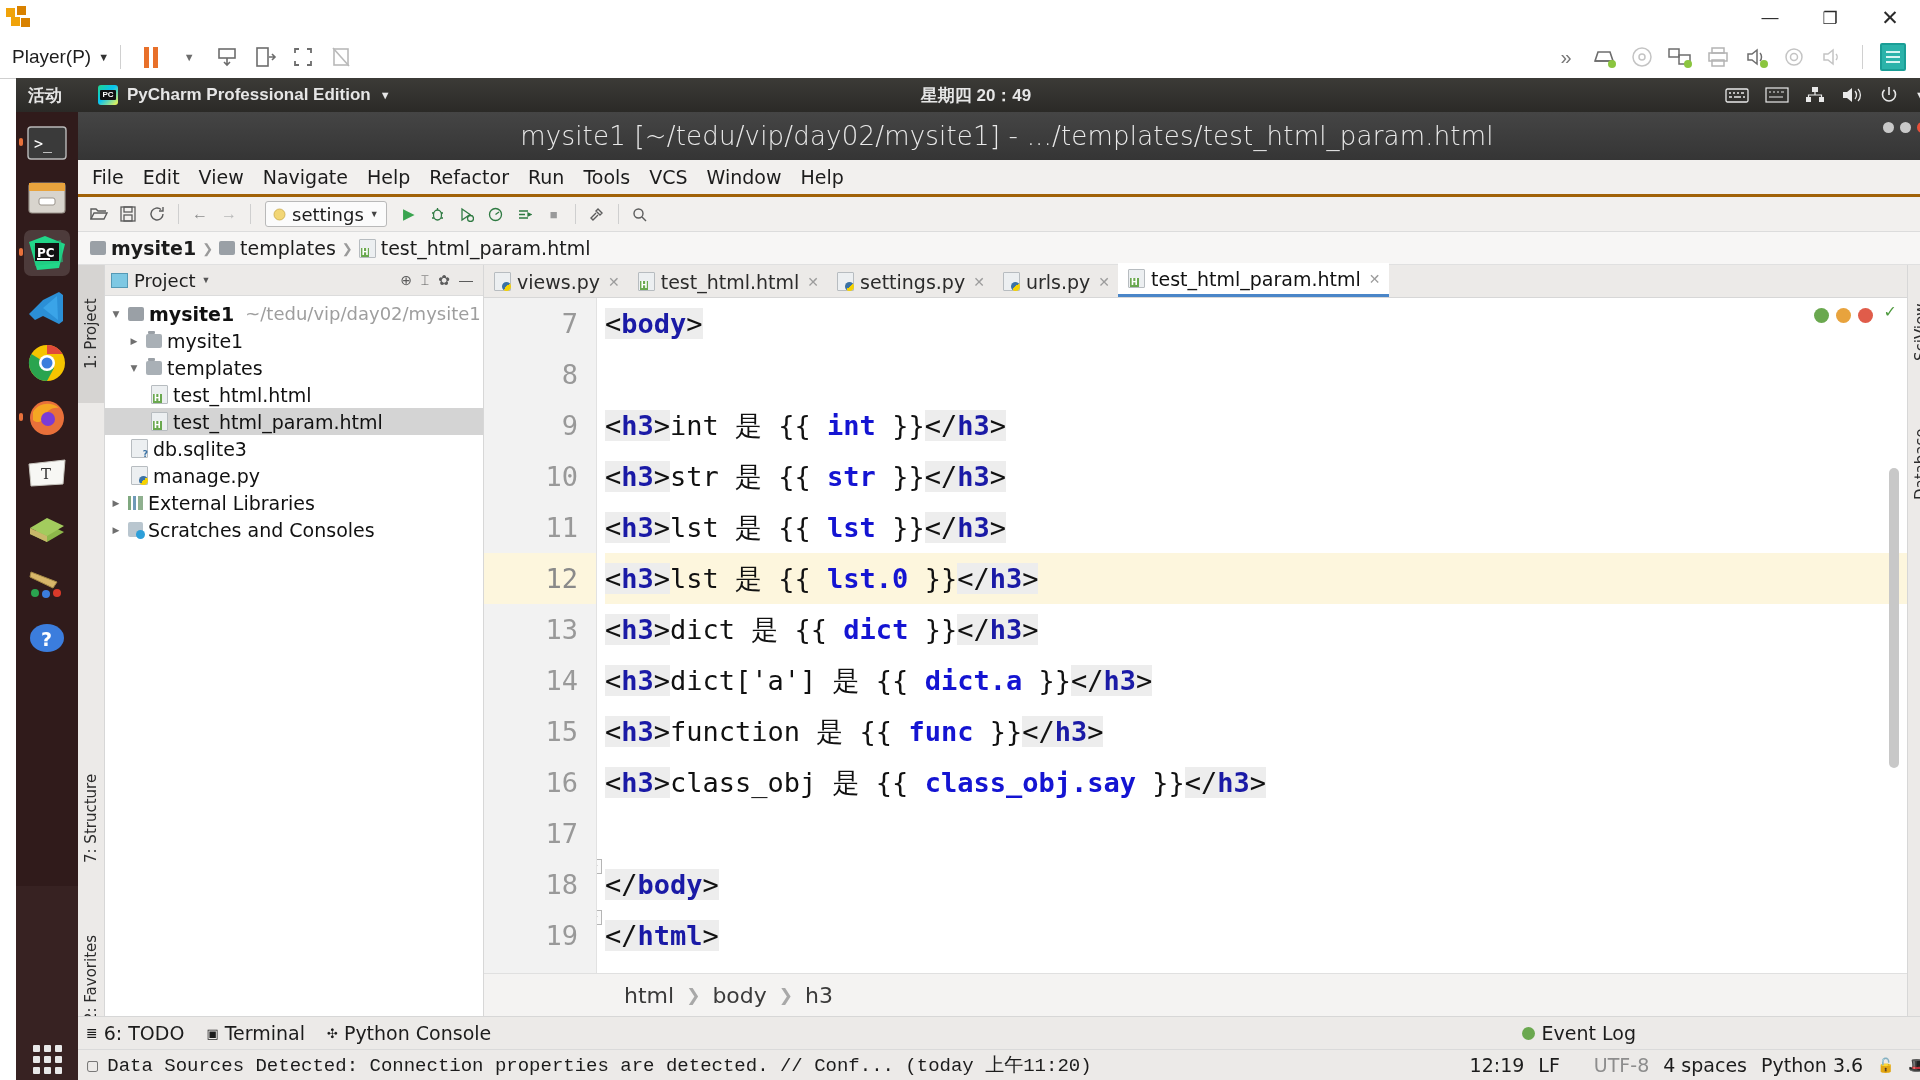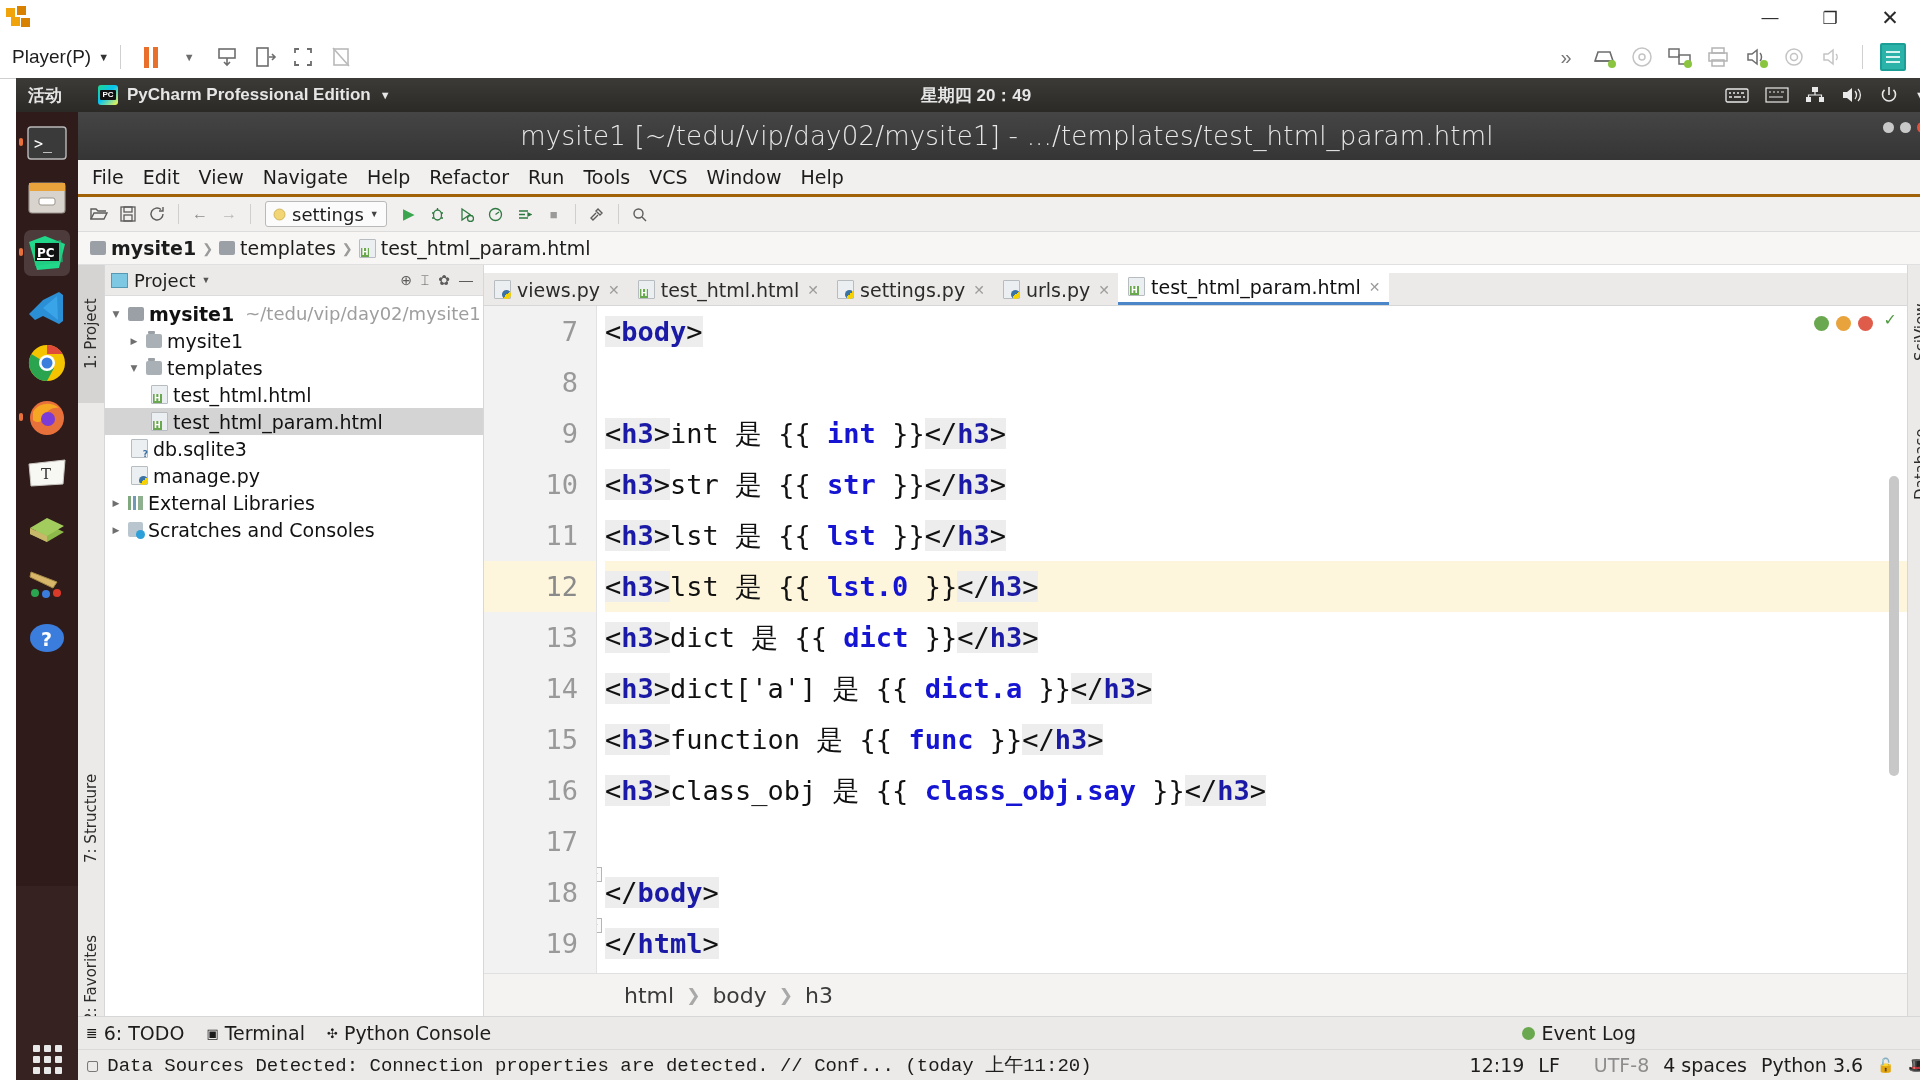--- a/index.html
+++ b/index.html
@@ -130,21 +130,21 @@
   .dbico:after{content:"?";position:absolute;right:-1px;bottom:-2px;font-size:9px;color:#3b72a4;font-weight:bold;}
   .libico{width:15px;height:14px;display:inline-block;background:
       linear-gradient(90deg,#7fa87f 0 3px,transparent 3px 5px,#6f9ab8 5px 8px,transparent 8px 10px,#8fb08f 10px 13px);}
   .scrico{width:15px;height:15px;display:inline-block;position:relative;background:#b9c6cf;border-radius:2px;}
   .scrico:after{content:"";position:absolute;right:-2px;bottom:-2px;width:9px;height:9px;border-radius:50%;background:#2d9fd9;}
   .tpath{color:#9e9e9e;font-size:18px;margin-left:6px;}
   .tname.bold{font-weight:bold;}
 
   
   .editor{flex:1;display:flex;flex-direction:column;min-width:0;background:#fff;}
-  .tabs{height:32px;background:#eceae8;display:flex;align-items:flex-end;border-bottom:1px solid #d7d7d7;margin-top:8px;}
+  .tabs{height:32px;background:#eceae8;display:flex;align-items:flex-end;border-bottom:1px solid #d7d7d7;}
   .tab{height:31px;display:flex;align-items:center;gap:6px;padding:0 8px 0 10px;
        font-size:19px;color:#2b2b2b;font-family:"DejaVu Sans",sans-serif;}
   .tab.active{background:#fff;border-bottom:3px solid #4a86c8;color:#111;}
   .tab .x{color:#9c9c9c;font-size:14px;margin-left:2px;}
 
   .edwrap{flex:1;display:flex;min-height:0;position:relative;overflow:hidden;}
   .gutter{width:112px;background:#f2f2f2;border-right:1px solid #e2e2e2;padding-top:0;position:relative;}
   .gnum{height:51px;line-height:51px;text-align:right;padding-right:18px;color:#999;
         font-size:27px;font-family:"DejaVu Sans Mono",monospace;}
   .gnum.cur{background:#fdf6dd;color:#8a8a8a;}

